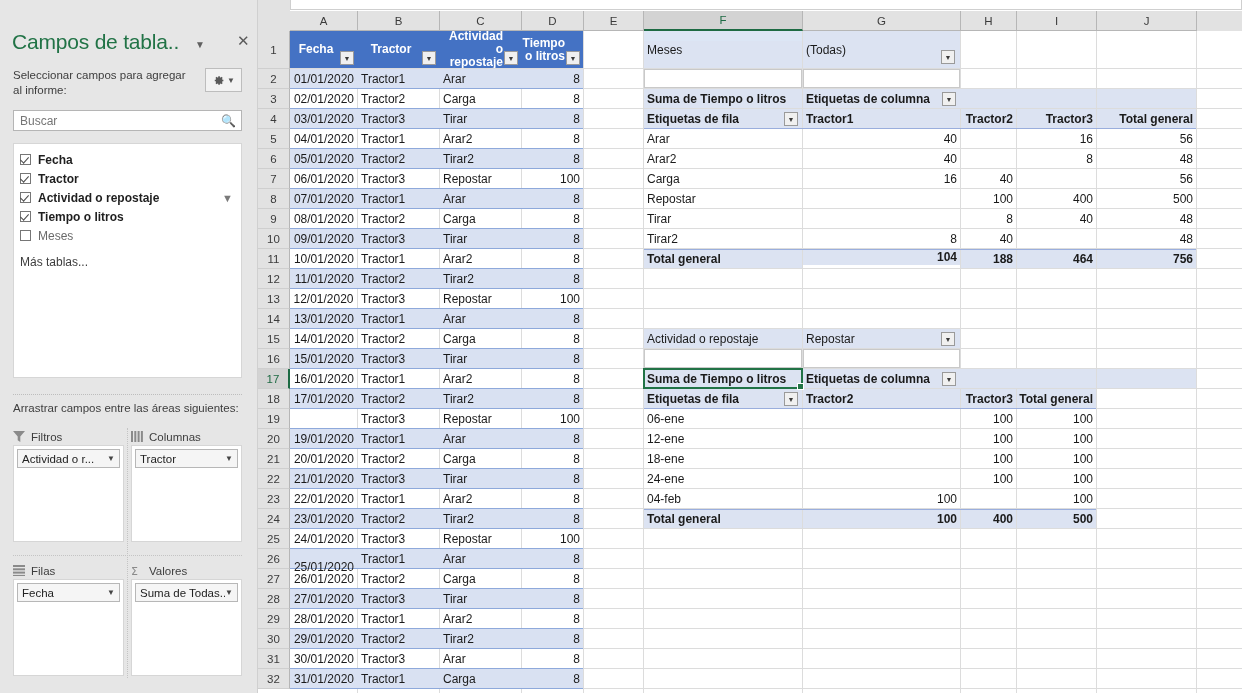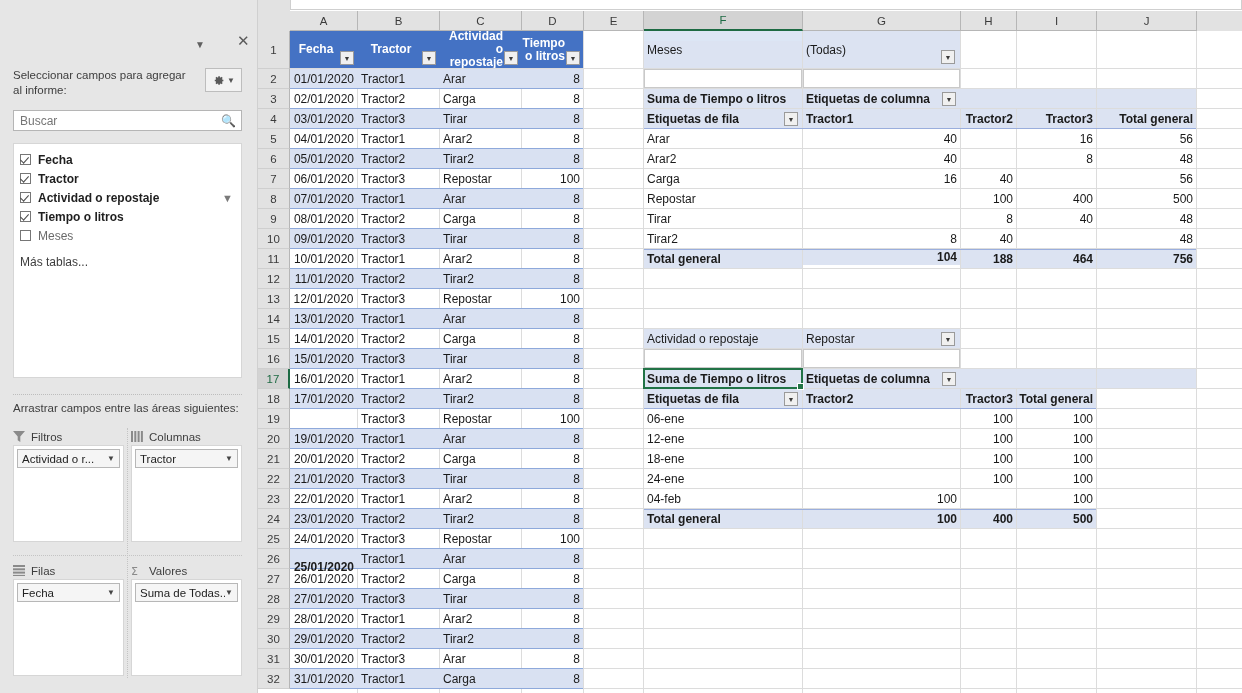--- a/index.html
+++ b/index.html
@@ -141,20 +141,21 @@
   }
 </style>
 </head>
 <body>
 
 <div id="app">
 
   <div id="pane">
 
     <div class="pane-title-row">
+      <div class="pane-title">Campos de tabla..</div>
       <div class="pane-title-caret">▼</div>
       <div class="pane-close">✕</div>
     </div>
 
     <div class="pane-subtitle">Seleccionar campos para agregar al informe:</div>
 
     <div class="gear-box">
       <svg class="gear-icon" viewBox="0 0 16 16">
         <path fill="#595959" d="M8 5.3a2.7 2.7 0 1 0 0 5.4 2.7 2.7 0 0 0 0-5.4zm0 4a1.3 1.3 0 1 1 0-2.6 1.3 1.3 0 0 1 0 2.6z"></path>
         <path fill="#595959" d="M14 7h-1.2a4.9 4.9 0 0 0-.5-1.2l.9-.9-1.4-1.4-.9.9A4.9 4.9 0 0 0 9.7 3.9V2.7H7.7v1.2a4.9 4.9 0 0 0-1.2.5l-.9-.9-1.4 1.4.9.9A4.9 4.9 0 0 0 4.6 7H3.4v2h1.2c.1.4.3.8.5 1.2l-.9.9 1.4 1.4.9-.9c.4.2.8.4 1.2.5v1.2h2v-1.2c.4-.1.8-.3 1.2-.5l.9.9 1.4-1.4-.9-.9c.2-.4.4-.8.5-1.2H14V7z"></path>
@@ -705,21 +706,21 @@
           <span>Tractor3</span>
         </div>
         <div class="cell" style="left: 150px; top: 498px; width: 81px; height: 19px; background: transparent;">
           <span>Repostar</span>
         </div>
         <div class="cell r" style="left: 232px; top: 498px; width: 61px; height: 19px; background: transparent;">
           <span>100</span>
         </div>
         <div style="position: absolute; left: 0px; top: 518px; width: 293px; height: 19px; background: rgb(217, 225, 242);"></div>
         <div style="position: absolute; left: 0px; top: 537px; width: 293px; height: 1px; background: rgb(142, 169, 219);"></div>
-        <div class="cell r" style="left: 0px; top: 518px; width: 67px; height: 36px; background: transparent; font-weight: bold;">
+        <div class="cell r" style="left: 0px; top: 518px; width: 67px; height: 36px; background: transparent;">
           <span>25/01/2020</span>
         </div>
         <div class="cell" style="left: 68px; top: 518px; width: 81px; height: 19px; background: transparent;">
           <span>Tractor1</span>
         </div>
         <div class="cell" style="left: 150px; top: 518px; width: 81px; height: 19px; background: transparent;">
           <span>Arar</span>
         </div>
         <div class="cell r" style="left: 232px; top: 518px; width: 61px; height: 19px; background: transparent;">
           <span>8</span>

